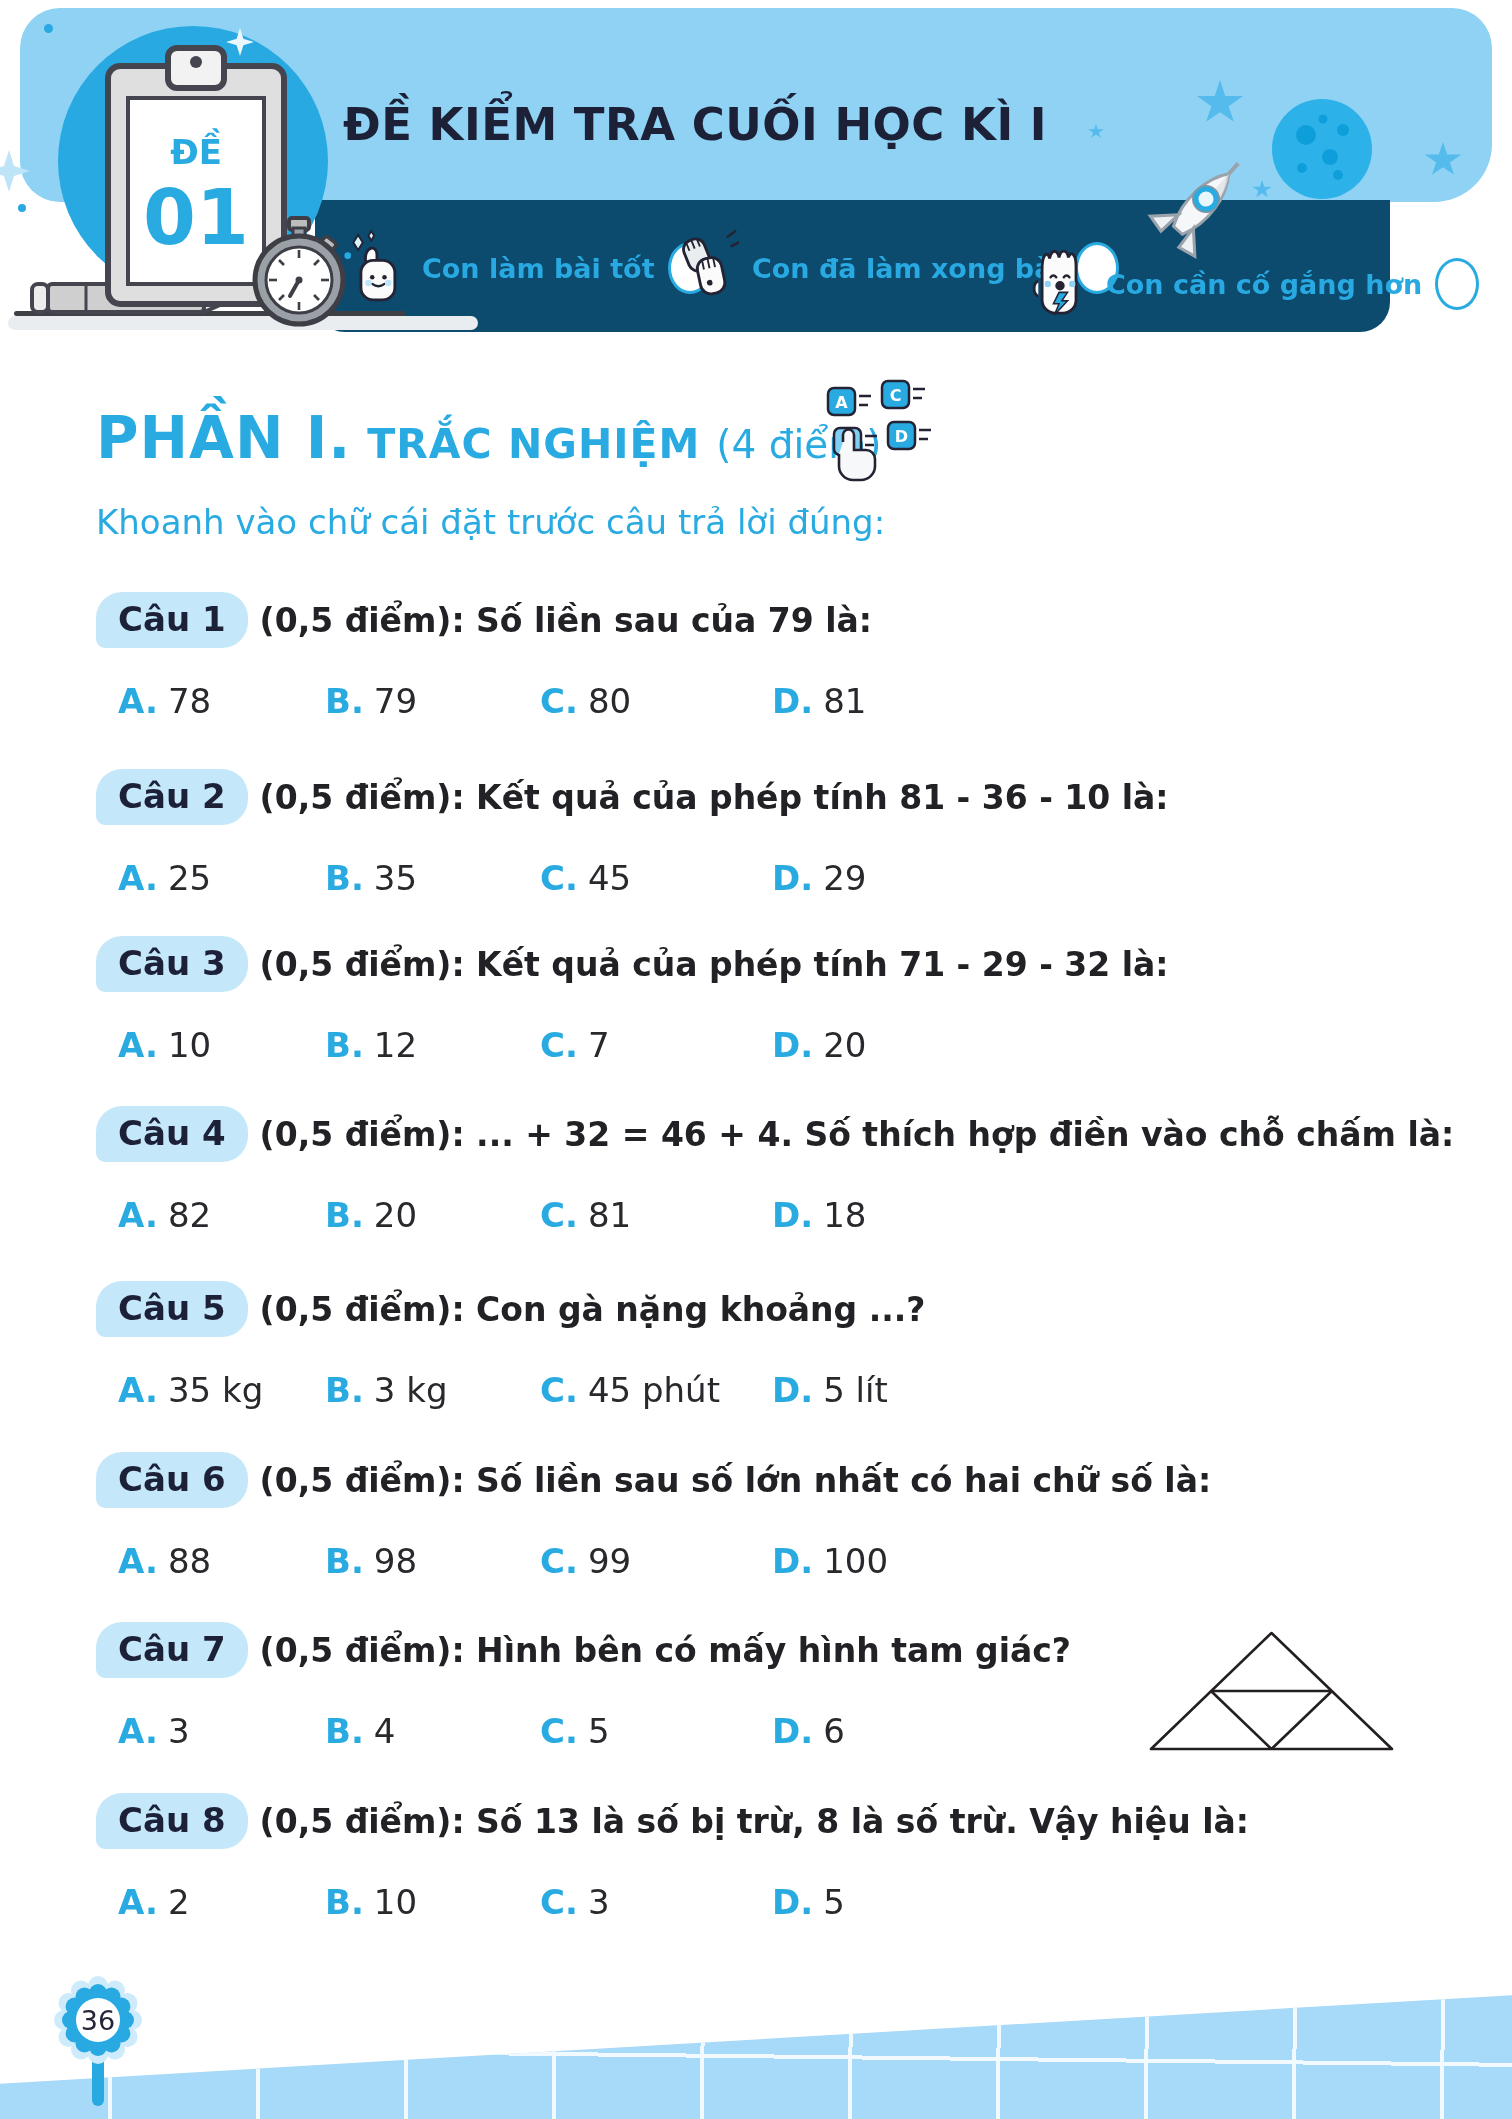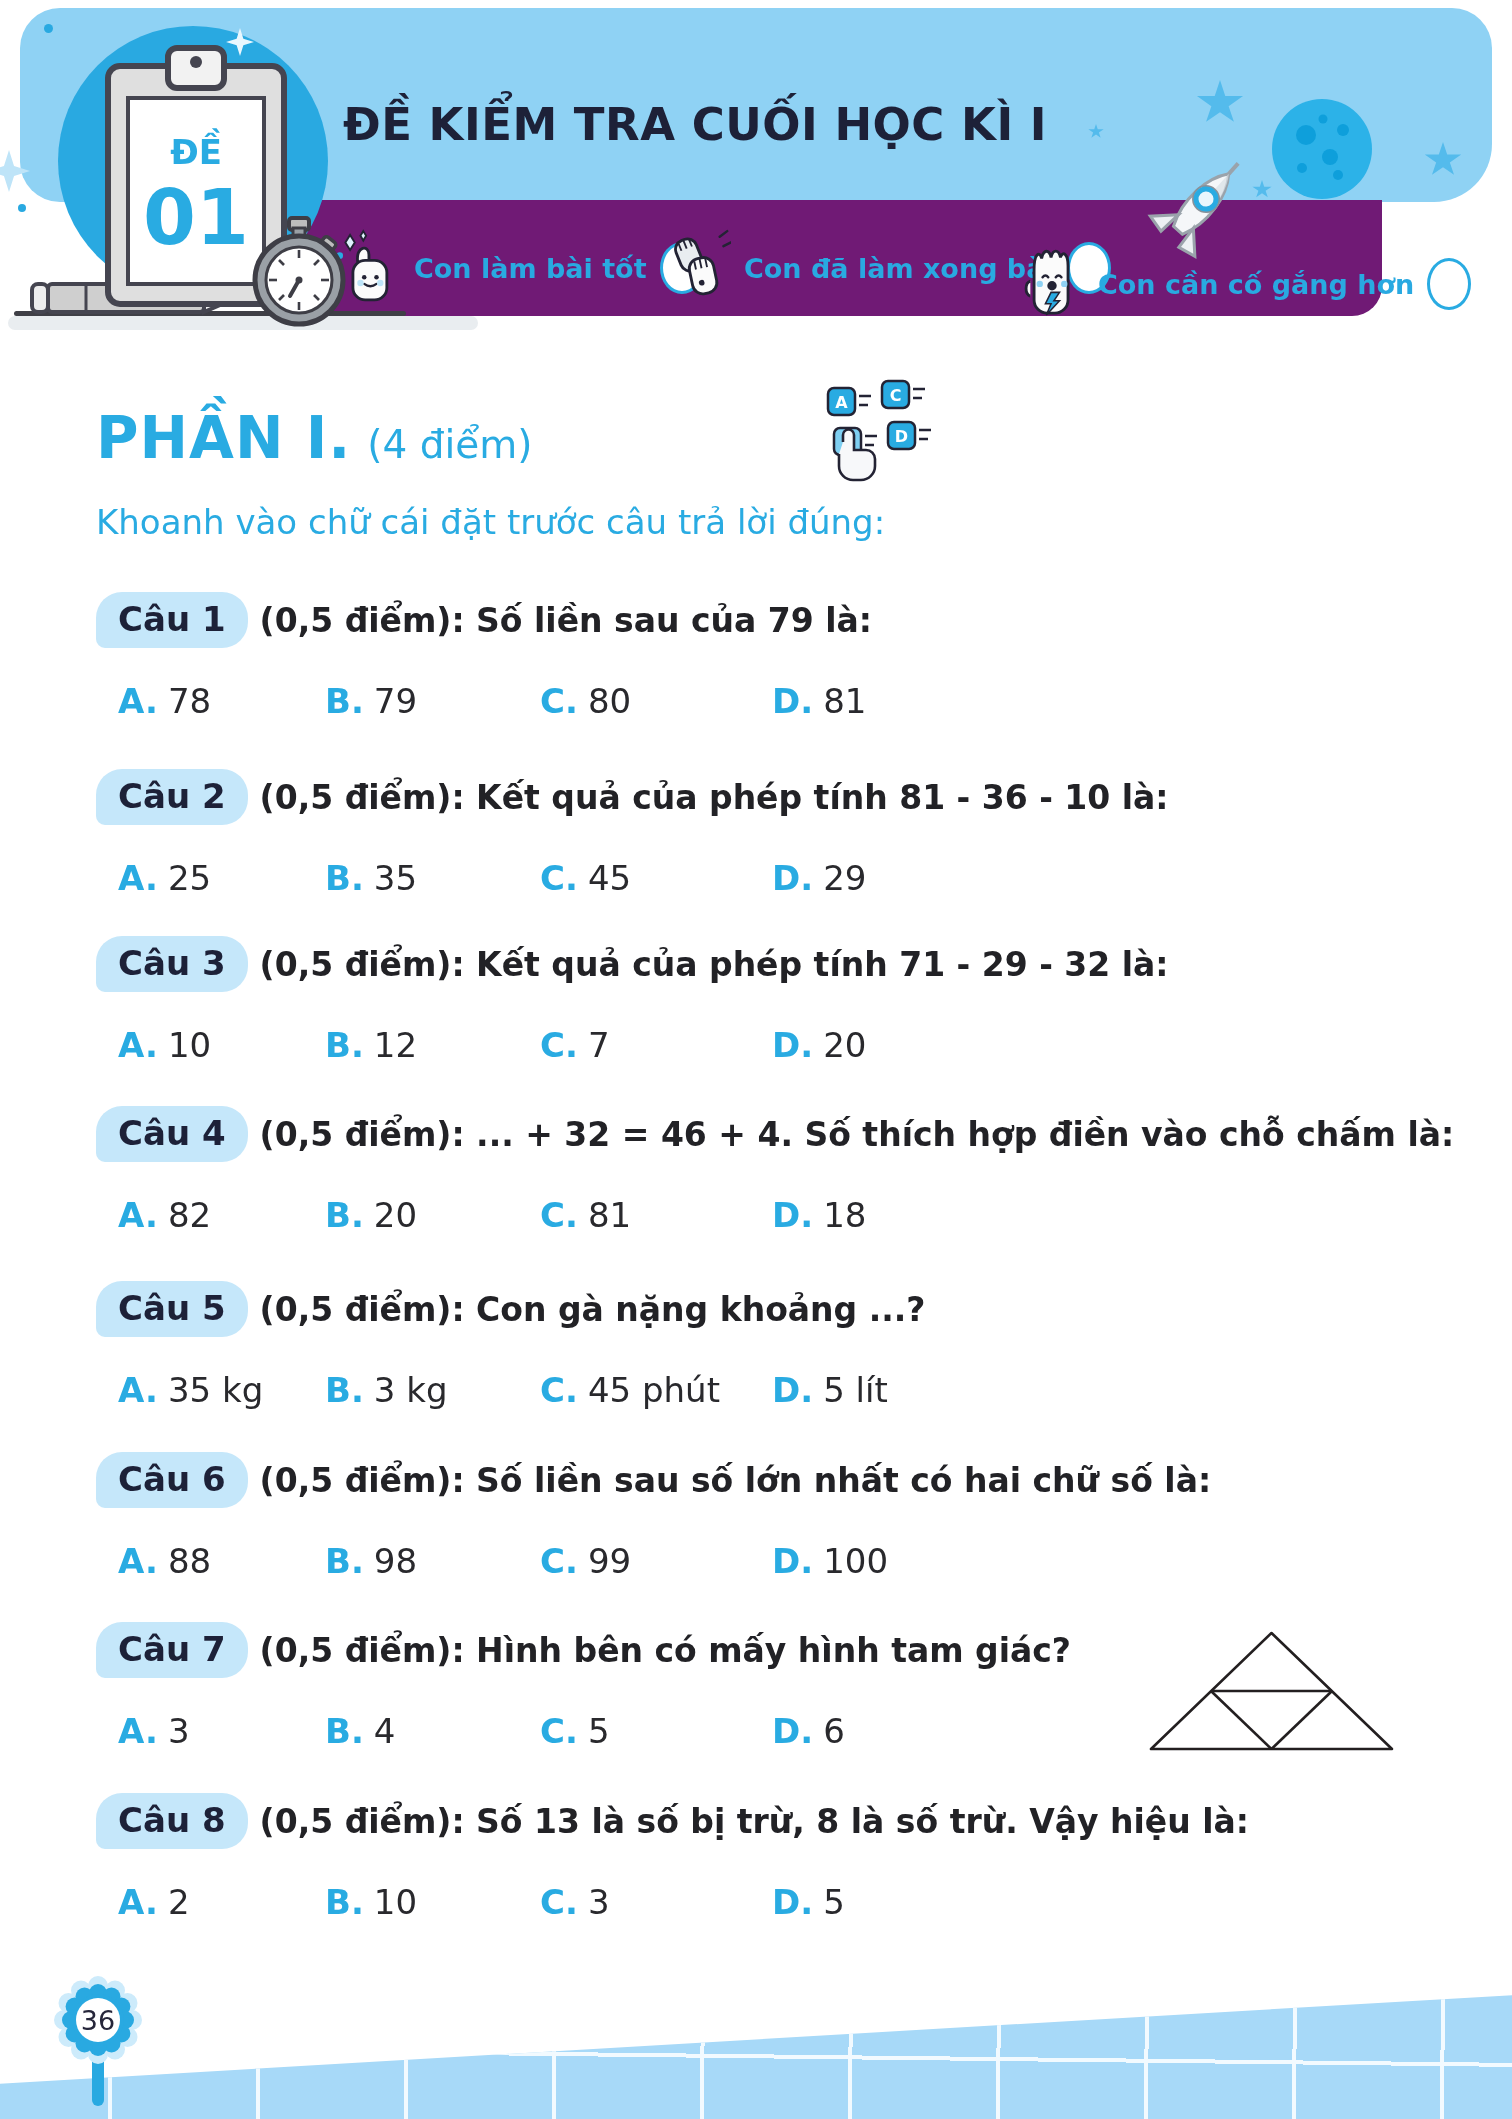--- a/index.html
+++ b/index.html
@@ -13,22 +13,22 @@
   .header-panel {
     position:absolute; left:20px; top:8px; width:1472px; height:194px;
     background:#8FD2F4; border-radius:40px 40px 58px 40px; z-index:1;
   }
   .page-title {
     position:absolute; left:300px; top:98px; width:790px; z-index:6;
     font-size:45px; font-weight:700; color:#1D2138; text-align:center;
     letter-spacing:0.5px; white-space:nowrap;
   }
   .status-strip {
-    position:absolute; left:307px; top:200px; width:1075px; height:116px;
-    background:#701a75; border-radius:0 0 30px 30px; z-index:2;
+    position:absolute; left:315px; top:200px; width:1075px; height:132px;
+    background:#0c4a6e; border-radius:0 0 30px 30px; z-index:2;
   }
   .status-item { position:absolute; top:0; height:136px; display:flex; align-items:center; gap:13px; }
   .status-item .label { font-size:27px; font-weight:700; color:#29A9E1; white-space:nowrap; }
   .status-circle {
     width:44px; height:52px; border-radius:50%; background:#fff;
     border:3px solid #29ABE2; flex:0 0 auto;
   }
   
   .big-circle { position:absolute; left:58px; top:26px; width:270px; height:270px;
     border-radius:50%; background:#29A9E1; z-index:3; }
@@ -223,20 +223,21 @@
         <line x1="36" y1="88" x2="41" y2="83"></line>
           <line x1="76" y1="88" x2="71" y2="83"></line>
       </g>
       <line x1="56" y1="68" x2="47" y2="84" stroke="#3E3E46" stroke-width="4" stroke-linecap="round"></line>
       <circle cx="56" cy="68" r="3.5" fill="#3E3E46"></circle>
     </svg>
   </div>
 
   <div class="section-heading">
     <span class="part-label">PHẦN I.</span>
+    <span class="part-title">TRẮC NGHIỆM</span>
     <span class="part-points">(4 điểm)</span>
   </div>
 
   <div class="answer-keys">
     <svg width="112" height="108" viewBox="0 0 112 108">
       <g font-family="DejaVu Sans, sans-serif" font-size="16" font-weight="700" text-anchor="middle">
         <rect x="2" y="10" width="27" height="27" rx="6" fill="#29ABE2" stroke="#232334" stroke-width="2.5"></rect>
         <text x="15.5" y="30" fill="#fff">A</text>
         <path d="M33 18 h12 M33 27 h9" stroke="#232334" stroke-width="2.5"></path>
         <rect x="56" y="3" width="27" height="27" rx="6" fill="#29ABE2" stroke="#232334" stroke-width="2.5"></rect>

